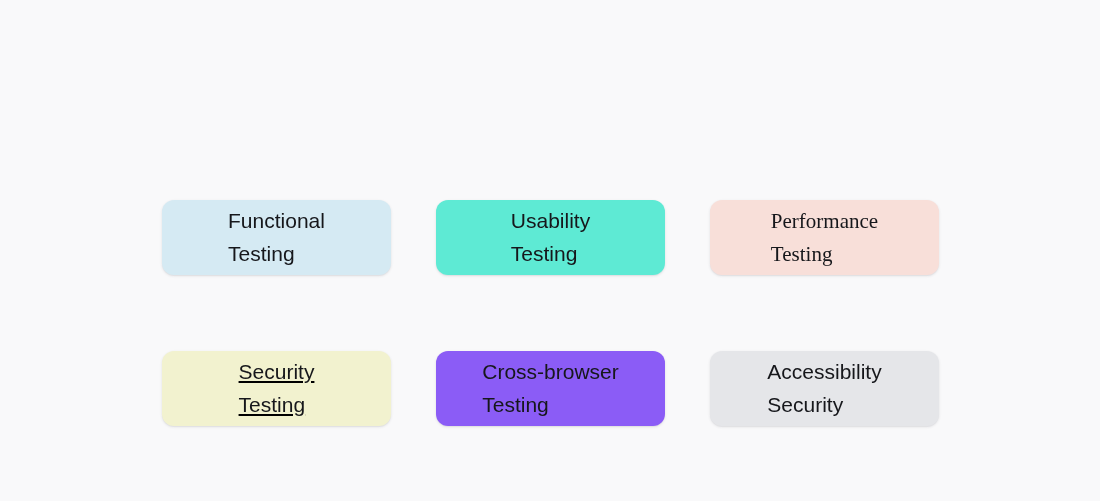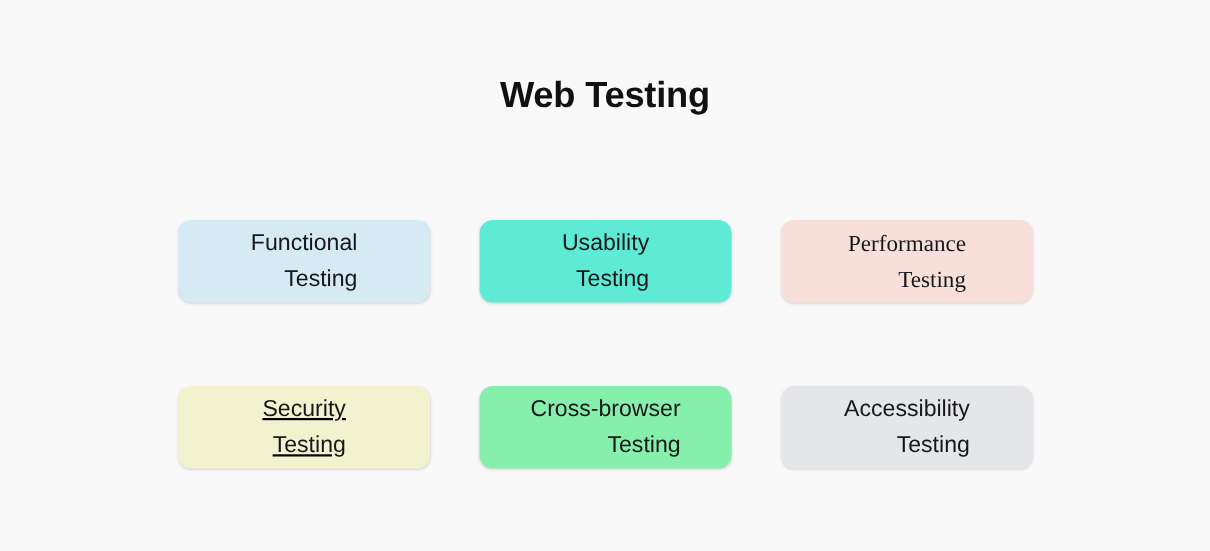--- a/index.html
+++ b/index.html
@@ -40,41 +40,40 @@
     grid-template-columns: repeat(3, 229px);
     grid-template-rows: repeat(2, 107px);
     column-gap: 45px;
     row-gap: 44px;
   }
   .card {
     border-radius: 12px;
     display: flex;
     align-items: center;
     justify-content: center;
-    text-align: right;
+    text-align: left;
     box-shadow: 0 1px 3px rgba(32, 33, 40, 0.10),
                 0 1px 1px rgba(32, 33, 40, 0.04);
     box-sizing: border-box;
     padding: 6px 10px;
     margin-top: 32px;
   }
   .card-label {
     font-size: 21px;
     line-height: 1.55;
     color: #16171b;
     font-weight: normal;
     white-space: pre-line;
   }
 </style>
 </head>
 <body style="background: rgb(249, 249, 250);">
 
 <div class="canvas">
 
-  <div class="page-title" style="color: rgb(17, 17, 20);">Web Testing</div>
 
   <div class="grid">
 
     <div class="card" style="background: rgb(213, 234, 243);">
       <span class="card-label">Functional
 Testing</span>
     </div>
 
     <div class="card" style="background: #5eead4;">
       <span class="card-label">Usability
@@ -84,24 +83,24 @@
     <div class="card" style="background: rgb(248, 223, 217); font-family: Liberation Serif, serif;">
       <span class="card-label">Performance
 Testing</span>
     </div>
 
     <div class="card" style="background: rgb(242, 242, 207); text-decoration: underline;">
       <span class="card-label">Security
 Testing</span>
     </div>
 
-    <div class="card" style="background: #86efac;">
+    <div class="card" style="background: #8b5cf6;">
       <span class="card-label">Cross-browser
 Testing</span>
     </div>
 
     <div class="card" style="background: rgb(229, 230, 233);">
       <span class="card-label">Accessibility
-Testing</span>
+Security</span>
     </div>
 
   </div>
 </div>
 
 </body></html>

